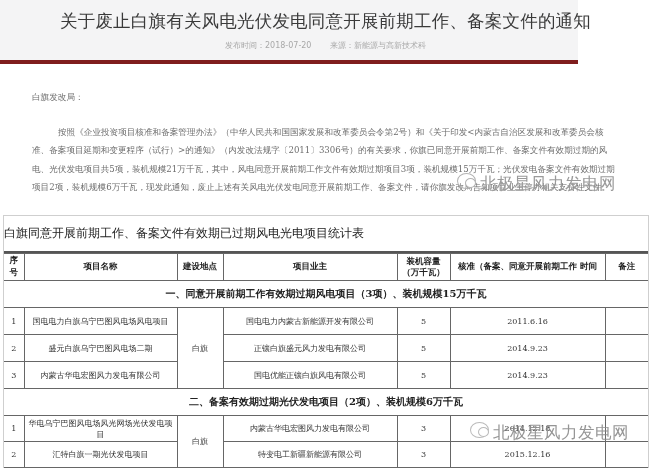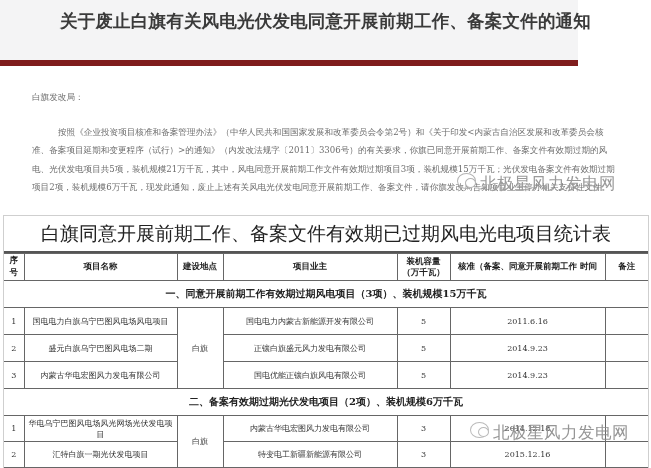--- a/index.html
+++ b/index.html
@@ -6,22 +6,21 @@
   body {
     width: 651px; height: 468px; overflow: hidden;
     background: #ffffff;
     font-family: "DejaVu Sans", "Liberation Sans", sans-serif;
     color: #333;
     position: relative;
   }
   .header-band {
     position: absolute; left: 0; top: 0; width: 578px; height: 60px;
     background: #f4f4f5;
-    border-bottom: 6px solid #7f1d1d;
-    font-weight: bold;
+    border-bottom: 4px solid #7f1d1d;
   }
   .page-title {
     position: absolute; left: 0; width: 651px; top: 9px;
     text-align: center; font-size: 17.5px; color: #3a3a3a; letter-spacing: 0.2px;
   }
   .meta-line {
     position: absolute; left: 0; width: 651px; top: 40px;
     text-align: center; font-size: 8px; color: #a8a8a8;
   }
   .meta-line span { margin: 0 8px; }
@@ -47,22 +46,22 @@
     border: 1.5px solid #b3b3b3; border-radius: 50%; background: #fff;
   }
   .wm1 { left: 457px; top: 173px; }
   .wm2 { left: 470px; top: 422px; color: #8a8a8a; opacity: 0.9; }
 
   .table-wrap {
     position: absolute; left: 3px; top: 215px; width: 644px;
     border: 1px solid #cfcfcf; border-bottom: none;
   }
   .table-title {
-    height: 35px; line-height: 35px; text-align: center;
-    font-size: 19px; color: #222; border-bottom: 2px solid #555;
+    height: 35px; line-height: 35px; text-align: left;
+    font-size: 12px; color: #222; border-bottom: 2px solid #555;
     font-family: "DejaVu Serif", "Liberation Serif", serif;
   }
   table { border-collapse: collapse; width: 644px; table-layout: fixed; }
   td, th {
     border: 1px solid #666; font-size: 8px; color: #333; text-align: center;
     padding: 0 2px; font-weight: normal; overflow: hidden;
   }
   th { font-weight: bold; font-size: 8.5px; color: #222; height: 26px; }
   th.cap { line-height: 11px; }
   td.section {
@@ -73,20 +72,24 @@
   td.row.two { height: 25px; line-height: 11px; }
   td.num, td.date { font-family: "DejaVu Serif", "Liberation Serif", serif; }
   td.first, th.first { border-left: none; margin-left: 37px; }
   td.last, th.last { border-right: none; }
 </style>
 </head>
 <body>
 
 <div class="header-band">
   <div class="page-title">关于废止白旗有关风电光伏发电同意开展前期工作、备案文件的通知</div>
+  <div class="meta-line">
+    <span>发布时间：2018-07-20</span>
+    <span>来源：新能源与高新技术科</span>
+  </div>
 </div>
 
 <div class="body-text">
   <p>白旗发改局：</p>
   <p class="indent">按照《企业投资项目核准和备案管理办法》（中华人民共和国国家发展和改革委员会令第2号）和《关于印发&lt;内蒙古自治区发展和改革委员会核准、备案项目延期和变更程序（试行）&gt;的通知》（内发改法规字〔2011〕3306号）的有关要求，你旗已同意开展前期工作、备案文件有效期过期的风电、光伏发电项目共5项，装机规模21万千瓦，其中，风电同意开展前期工作文件有效期过期项目3项，装机规模15万千瓦；光伏发电备案文件有效期过期项目2项，装机规模6万千瓦，现发此通知，废止上述有关风电光伏发电同意开展前期工作、备案文件，请你旗发改局告知项目业主停办相关支持性文件。</p>
 </div>
 
 <div class="watermark wm1">
   <span class="wm-icon"></span>
   <span>北极星风力发电网</span>

